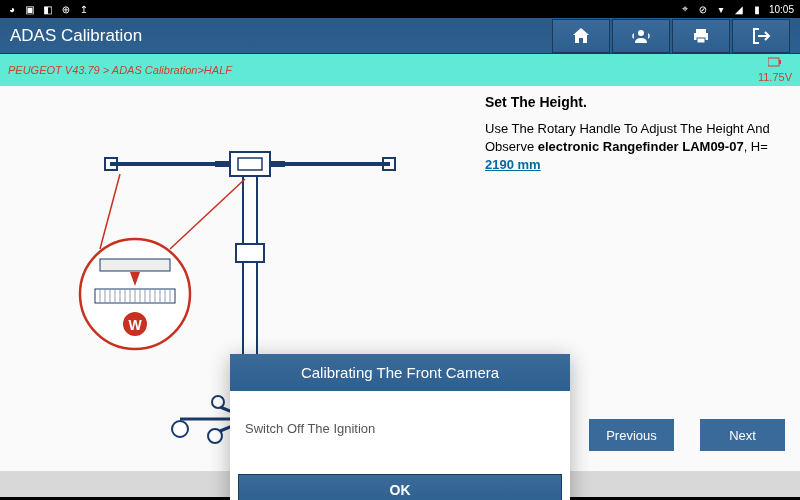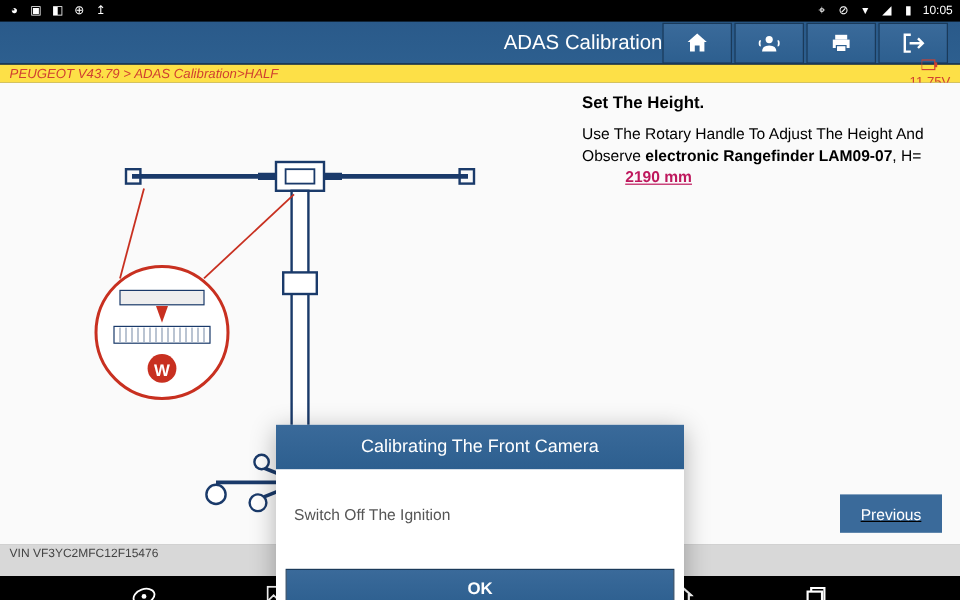--- a/index.html
+++ b/index.html
@@ -2,38 +2,38 @@
 <html><head>
   <meta charset="utf-8">
   <style>
     * { margin: 0; padding: 0; box-sizing: border-box; font-family: Arial, sans-serif; }
     body { width: 800px; height: 500px; background: #000; overflow: hidden; position: relative; }
     
     .status-bar { height: 18px; background: #000; display: flex; justify-content: space-between; align-items: center; padding: 0 6px; color: #fff; font-size: 10px; }
     .status-left, .status-right { display: flex; gap: 6px; align-items: center; }
     .status-icon { width: 12px; height: 12px; display: inline-flex; align-items: center; justify-content: center; }
     
-    .app-header { height: 36px; background: linear-gradient(#2a5a8a, #2d5f8f); display: flex; align-items: center; justify-content: flex-end; padding: 0 10px; border-bottom: 1px solid #1a3a5a; }
+    .app-header { height: 36px; background: linear-gradient(#2a5a8a, #2d5f8f); display: flex; align-items: center; justify-content: space-between; padding: 0 10px; border-bottom: 1px solid #1a3a5a; }
     .app-title { color: #fff; font-size: 17px; font-weight: 500; }
     .header-buttons { display: flex; gap: 2px; }
     .header-btn { width: 58px; height: 34px; background: linear-gradient(#3a6a9a, #2d5f8f); display: flex; align-items: center; justify-content: center; border: 1px solid #1a3a5a; }
     
-    .breadcrumb-bar { height: 15px; background: #fde047; display: flex; justify-content: space-between; align-items: center; padding: 0 8px; font-size: 11px; }
+    .breadcrumb-bar { height: 32px; background: #5eead4; display: flex; justify-content: space-between; align-items: center; padding: 0 8px; font-size: 11px; }
     .breadcrumb { color: #d04030; font-style: italic; }
     .voltage { color: #d04030; display: flex; align-items: center; gap: 4px; flex-direction: column; }
     
     .content { height: 385px; background: #fafafa; display: flex; position: relative; }
     .diagram-area { width: 470px; padding: 10px; display: flex; align-items: center; justify-content: center; }
     .info-area { flex: 1; padding: 8px 15px; }
     .info-title { font-weight: bold; font-size: 14px; margin-bottom: 10px; }
     .info-text { font-size: 13px; line-height: 1.4; }
     .info-link { font-weight: bold; }
-    .info-highlight { color: #be185d; text-decoration: underline; font-weight: bold; margin-left: 36px; }
-    
-    .nav-buttons { position: absolute; bottom: 10px; right: 15px; display: flex; gap: 26px; text-decoration: underline; }
+    .info-highlight { color: #0369a1; text-decoration: underline; font-weight: bold; }
+    
+    .nav-buttons { position: absolute; bottom: 20px; right: 15px; display: flex; gap: 26px; }
     .nav-btn { width: 85px; height: 32px; background: #3a6a9a; color: #fff; border: none; font-size: 13px; display: flex; align-items: center; justify-content: center; }
     
     .footer-info { height: 26px; background: #d8d8d8; padding: 2px 8px; font-size: 10px; color: #444; line-height: 1.2; }
     
     .android-nav { height: 33px; background: #000; display: flex; align-items: center; justify-content: center; gap: 90px; }
     .nav-icon { width: 22px; height: 22px; display: flex; align-items: center; justify-content: center; }
     
     .modal-overlay { position: absolute; top: 14px; left: 0; width: 100%; height: 100%; display: flex; align-items: flex-end; justify-content: center; z-index: 100; }
     .modal { width: 340px; background: #fff; box-shadow: 0 4px 20px rgba(0,0,0,0.3); }
     .modal-header { background: linear-gradient(#3a6a9a, #2d5f8f); color: #fff; padding: 10px; text-align: center; font-size: 15px; font-weight: 500; }
@@ -155,25 +155,25 @@
     </svg>
   </div>
   <div class="info-area">
     <div class="info-title">Set The Height.</div>
     <div class="info-text">
       <span>Use The Rotary Handle To Adjust The Height And Observe </span><span class="info-link">electronic Rangefinder LAM09-07</span><span>, H= </span><span class="info-highlight">2190 mm</span>
     </div>
   </div>
   <div class="nav-buttons">
     <button class="nav-btn">Previous</button>
+    <button class="nav-btn">Next</button>
   </div>
 </div>
 
 <div class="footer-info">
-  <div>VIN VF3YC2MFC12F15476</div>
 </div>
 
 <div class="android-nav">
   <div class="nav-icon">
     <svg width="22" height="22" viewBox="0 0 22 22">
         <ellipse cx="11" cy="11" rx="9" ry="6" fill="none" stroke="#fff" stroke-width="1.5" transform="rotate(-20 11 11)"></ellipse>
         <circle cx="11" cy="11" r="2" fill="#fff"></circle>
       </svg>
   </div>
   <div class="nav-icon">

